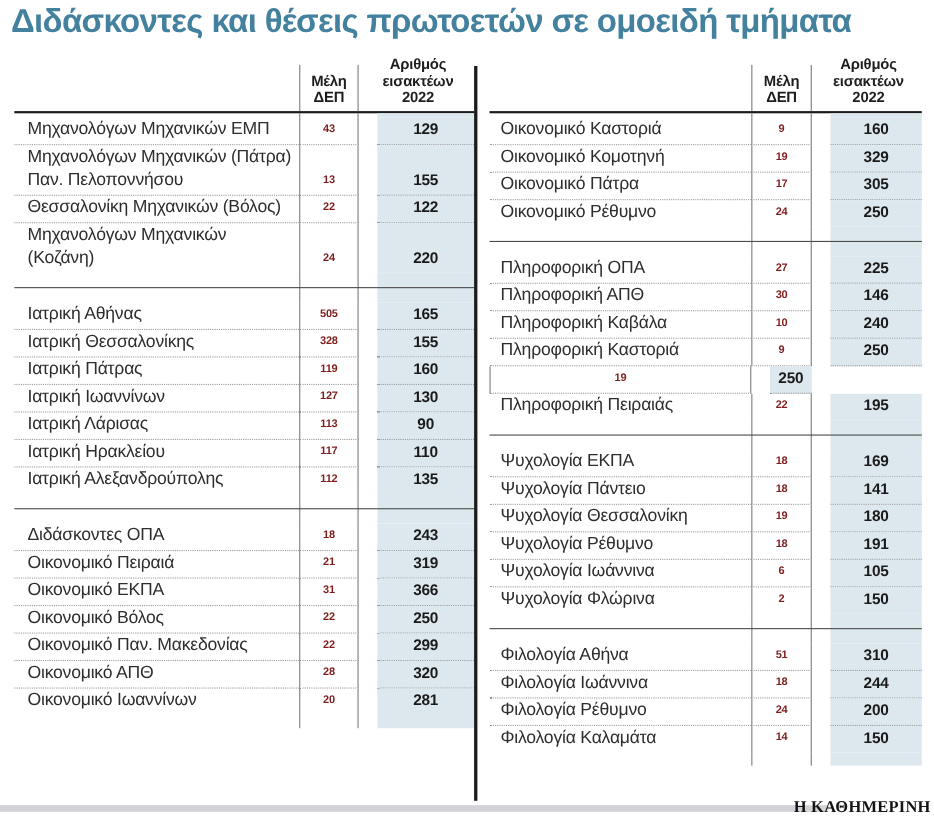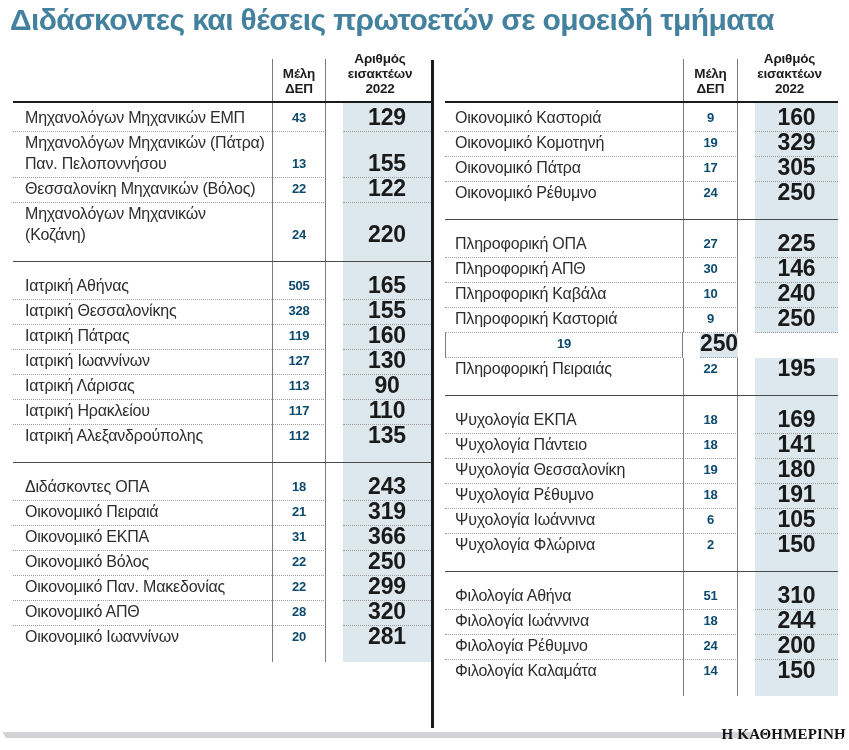--- a/index.html
+++ b/index.html
@@ -1,20 +1,19 @@
 <!DOCTYPE html>
 <html><head>
 <meta charset="utf-8">
 <style>
   * { margin:0; padding:0; box-sizing:border-box; }
   html,body { background:#ffffff; }
   #page {
     position:relative; width:849px; height:750px; background:#fff; overflow:hidden;
     font-family:"Liberation Sans","DejaVu Sans",sans-serif;
-    border-radius:30px;
   }
   .title {
     position:absolute; left:10px; top:1px; white-space:nowrap;
     font-weight:700; font-size:30px; line-height:38px; letter-spacing:-0.6px;
     color:var(--accent,#43819f);
   }
   .table { position:absolute; top:45px; }
   #table-left  { left:13px;  width:418px; }
   #table-right { left:445px; width:393px; }
   .grid-row { display:grid; }
@@ -28,23 +27,23 @@
     display:flex; align-items:flex-end; justify-content:center;
     padding-bottom:5px; align-self:end;
   }
   .h-dep { height:42px; border-left:1px solid #7b7b7b; border-right:1px solid #7b7b7b; width:100%; }
   .h-adm { margin-left:3px; }
 
   .c { display:flex; align-items:flex-end; padding-bottom:3px; letter-spacing:-0.2px; }
   .lbl { justify-content:flex-start; white-space:pre-line;
          font-size:16px; line-height:21px; color:#2d2d2d; padding-left:12px; padding-right:4px; }
   [data-table="1"] .lbl { padding-left:10px; }
-  .dep { justify-content:center; font-weight:700; font-size:13px; line-height:21px; color:#0c4a6e;
+  .dep { justify-content:center; font-weight:700; font-size:10px; line-height:21px; color:#7f1d1d;
          border-left:1px solid #7b7b7b; border-right:1px solid #7b7b7b; }
-  .adm { justify-content:center; font-weight:700; font-size:23px; line-height:21px; color:#1a1a1a;
+  .adm { justify-content:center; font-weight:700; font-size:14px; line-height:21px; color:#1a1a1a;
          margin-left:17px; background:var(--hl,#dce8ee); }
   .row:not(.nl) .c { border-bottom:1px dotted #9c9c9c; }
 
   .gap { height:27px; position:relative; }
   .gap::after { content:""; position:absolute; left:0; right:0; top:13px; border-top:1px solid #4a4a4a; }
   .pad-top { height:4px; }
   .pad-bottom { height:12px; }
   .gap .c, .pad-top .c, .pad-bottom .c { padding:0; }
 
   #divider { position:absolute; left:431px; top:60px; width:3px; height:668px; background:#1b1b1b; }

